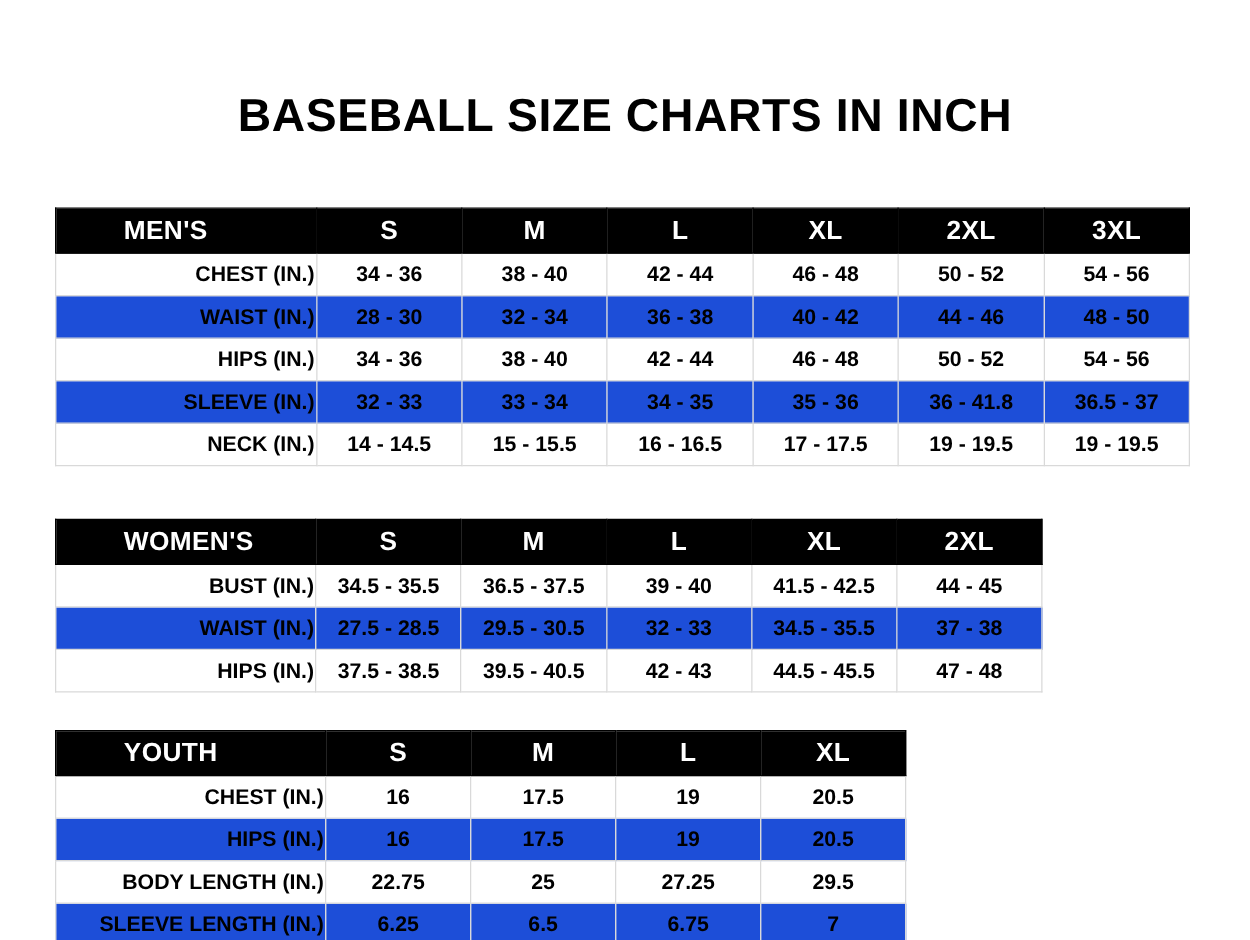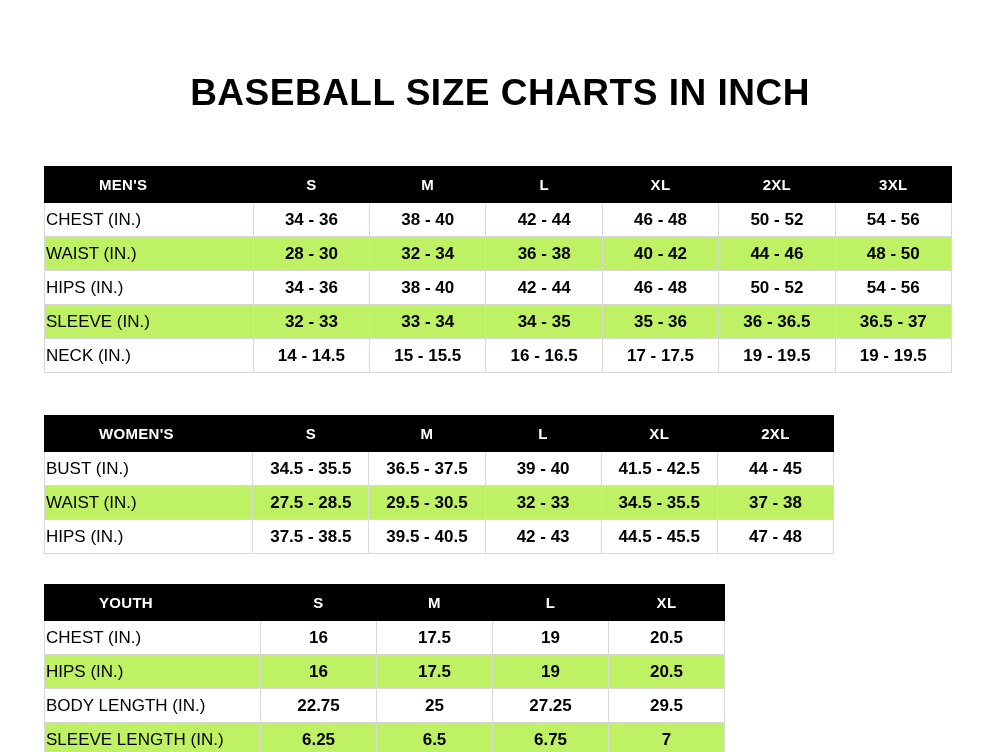--- a/index.html
+++ b/index.html
@@ -39,21 +39,21 @@
   table.women { width: 790px; margin-top: 12px; }
   table.youth { width: 680px; }
 
   .spacer-women { height: 30px; }
   .spacer-youth { height: 30px; }
 
   thead th {
     background: #000000;
     color: #ffffff;
     font-weight: bold;
-    font-size: 15px;
+    font-size: 21px;
     height: 33px;
     border: 1px solid #000000;
     text-align: center;
     letter-spacing: 0.3px;
   }
   thead th.rowlabel {
     text-align: left;
     padding-left: 54px;
   }
   table.youth thead th.rowlabel {
@@ -61,25 +61,25 @@
   tbody td {
     border: 1px solid #d9d9d9;
     height: 31px;
     text-align: center;
     font-size: 17px;
     font-weight: bold;
     background: #ffffff;
     color: #000;
   }
   tbody tr.alt td {
-    background: #bef264;
+    background: #1d4ed8;
   }
   tbody td.rowlabel {
-    text-align: left;
-    font-weight: normal;
+    text-align: right;
+    font-weight: bold;
   }
   
   table.men col.lbl { width: 208px; }
   table.men col.val { width: 116px; }
   table.women col.lbl { width: 208px; }
   table.women col.val { width: 116px; }
   table.youth col.lbl { width: 216px; }
   table.youth col.val { width: 116px; }
 </style>
 </head>
@@ -139,21 +139,21 @@
           <td>46 - 48</td>
           <td>50 - 52</td>
           <td>54 - 56</td>
         </tr>
         <tr class="alt">
           <td class="rowlabel">SLEEVE (IN.)</td>
           <td>32 - 33</td>
           <td>33 - 34</td>
           <td>34 - 35</td>
           <td>35 - 36</td>
-          <td>36 - 36.5</td>
+          <td>36 - 41.8</td>
           <td>36.5 - 37</td>
         </tr>
         <tr>
           <td class="rowlabel">NECK (IN.)</td>
           <td>14 - 14.5</td>
           <td>15 - 15.5</td>
           <td>16 - 16.5</td>
           <td>17 - 17.5</td>
           <td>19 - 19.5</td>
           <td>19 - 19.5</td>

